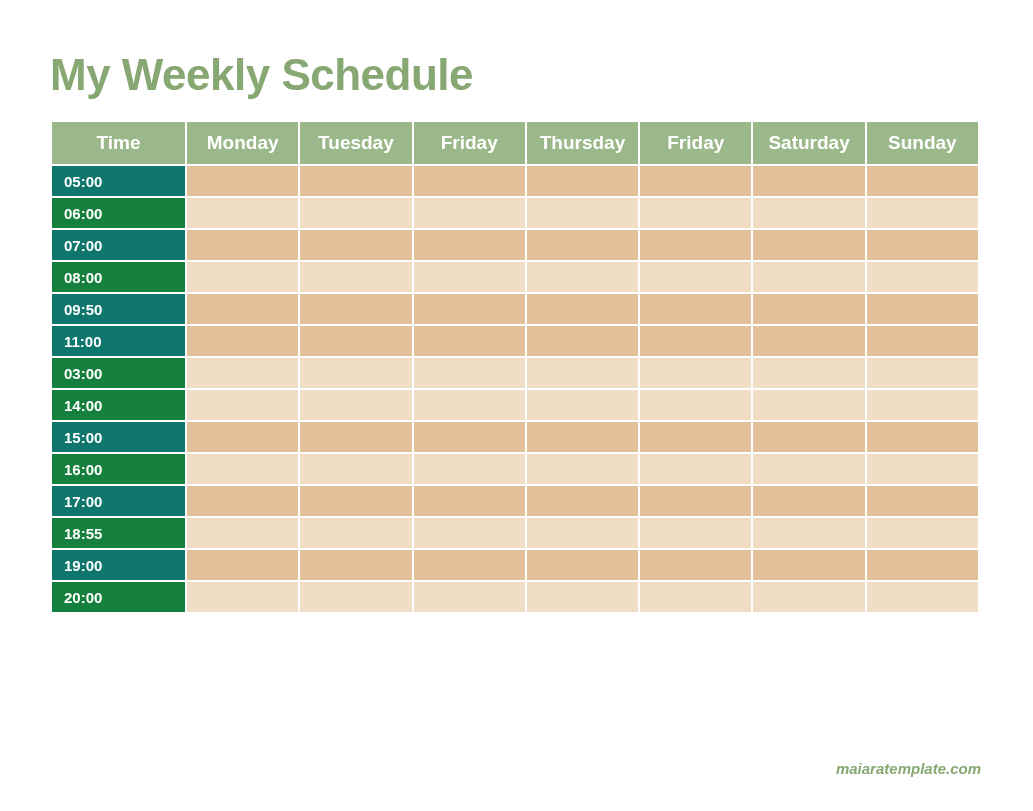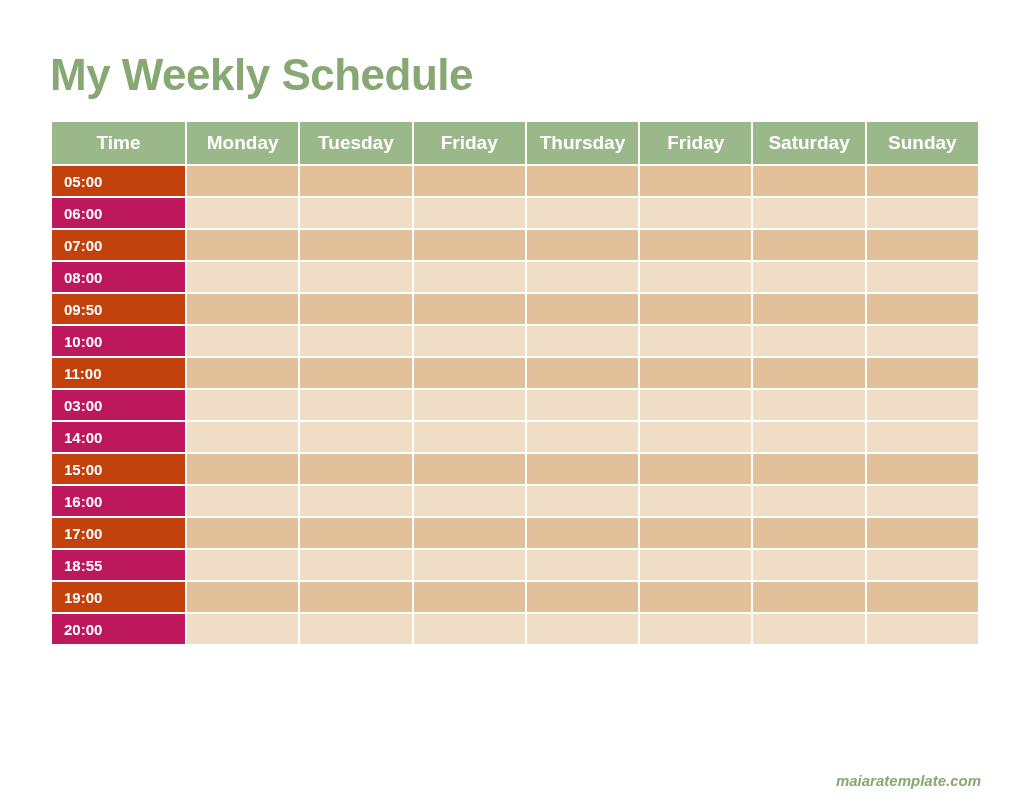--- a/index.html
+++ b/index.html
@@ -36,43 +36,43 @@
     padding: 10px 4px;
     text-align: center;
   }
   table.schedule th.time-header {
     width: 133px;
   }
   table.schedule th.day-header {
     width: auto;
   }
   table.schedule td.time-cell {
-    background: #c2410c;
+    background: #0f766e;
     color: #ffffff;
     font-weight: 600;
     font-size: 15px;
     padding: 6px 12px;
     text-align: left;
     width: 115px;
   }
   table.schedule tbody tr.alt td.time-cell {
-    background: #be185d;
+    background: #15803d;
   }
   table.schedule td.slot {
     background: #e2c09a;
     padding: 6px 4px;
     height: 30px;
   }
   table.schedule tbody tr.alt td.slot {
     background: #f0ddc5;
   }
   .footer {
     position: absolute;
     right: 52px;
-    bottom: 22px;
+    bottom: 34px;
     color: #88a873;
     font-style: italic;
     font-weight: 600;
     font-size: 15px;
   }
 </style>
 </head>
 <body>
 
 <div class="page">
@@ -135,30 +135,20 @@
         <tr>
           <td class="time-cell">09:50</td>
           <td class="slot"></td>
           <td class="slot"></td>
           <td class="slot"></td>
           <td class="slot"></td>
           <td class="slot"></td>
           <td class="slot"></td>
           <td class="slot"></td>
         </tr>
-        <tr class="alt">
-          <td class="time-cell">10:00</td>
-          <td class="slot"></td>
-          <td class="slot"></td>
-          <td class="slot"></td>
-          <td class="slot"></td>
-          <td class="slot"></td>
-          <td class="slot"></td>
-          <td class="slot"></td>
-        </tr>
         <tr>
           <td class="time-cell">11:00</td>
           <td class="slot"></td>
           <td class="slot"></td>
           <td class="slot"></td>
           <td class="slot"></td>
           <td class="slot"></td>
           <td class="slot"></td>
           <td class="slot"></td>
         </tr>

